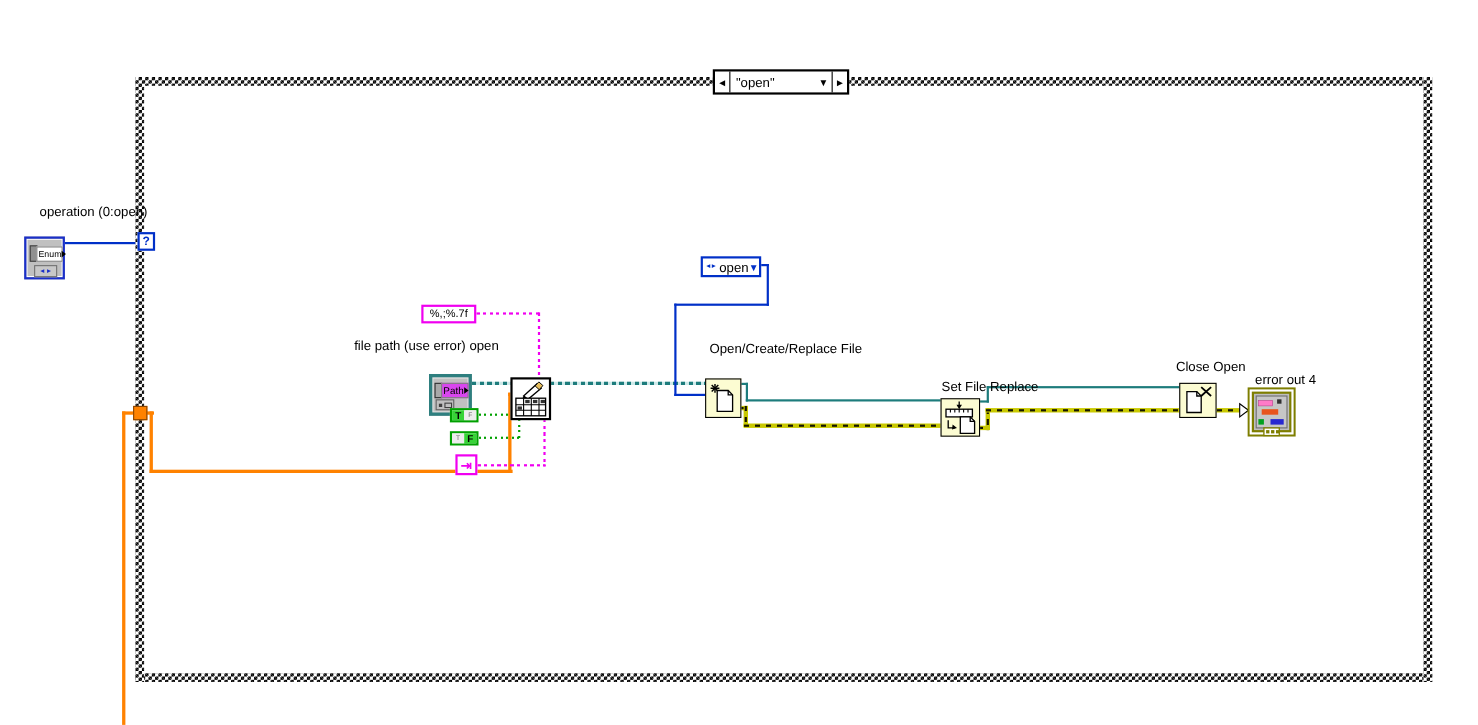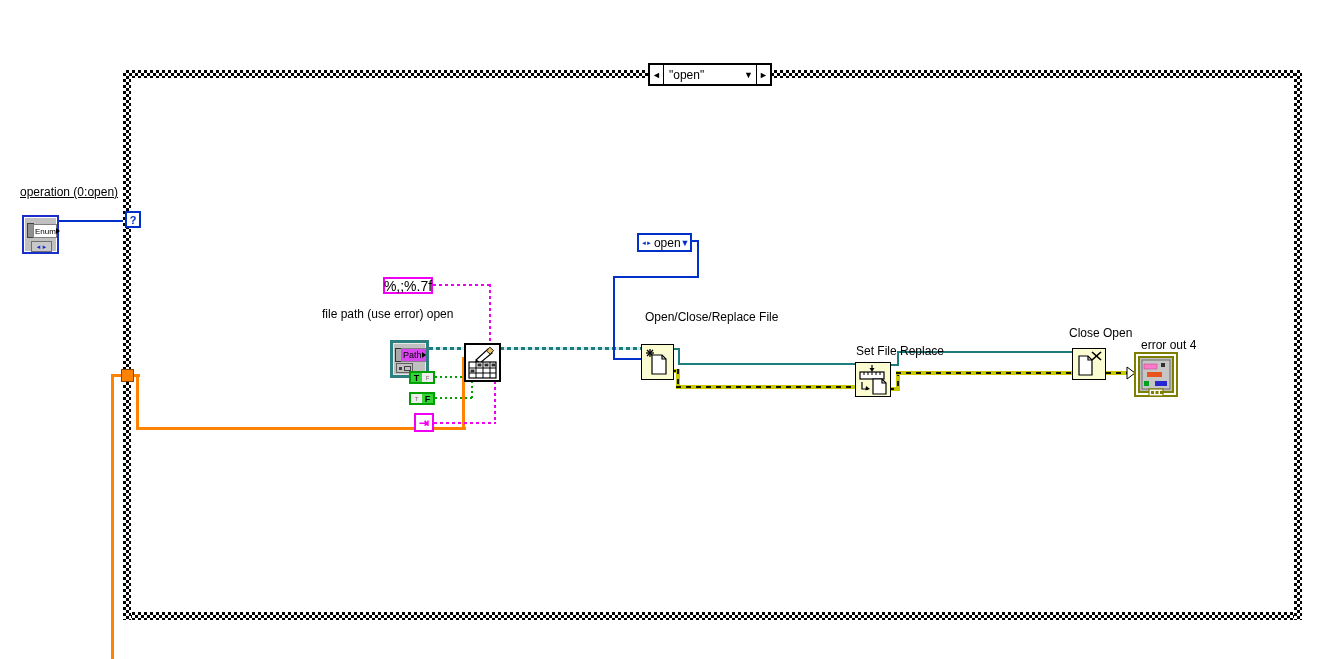--- a/index.html
+++ b/index.html
@@ -100,31 +100,31 @@
       <span>"open"</span>
       <span style="margin-left:auto;font-size:9px;padding-right:3px;">▼</span>
     </div>
     <div class="sel-cell sel-arrow">►</div>
   </div>
 
   <div class="tunnel-q">?</div>
 
   <div class="tunnel-or"></div>
 
-  <div class="lbl" style="left:20px;top:186px;text-decoration:underline;">operation (0:open)</div>
+  <div class="lbl" style="left:36px;top:186px;">operation (0:open)</div>
   <div class="term" style="left:22px;top:203px;width:37px;height:39px;border:2px solid #1A2FC9;background:#C0C0C0;box-shadow:inset 0 0 0 1px #fff;">
     <div style="position:absolute;left:3px;top:6px;width:5px;height:13px;background:#909090;border:1px solid #404040;"></div>
     <div style="position:absolute;left:9px;top:7px;width:22px;height:12px;background:#fff;border:1px solid #808080;display:flex;align-items:center;">
       <span style="font-size:8px;padding-left:1px;">Enum</span>
       <span class="tri-r" style="margin-left:auto;border-top-width:3px;border-bottom-width:3px;border-left-width:4px;"></span>
     </div>
     <div style="position:absolute;left:7px;top:24px;width:19px;height:9px;background:#C8C8C8;border:1px solid #707070;display:flex;align-items:center;justify-content:center;font-size:6px;color:#1A2FC9;">◄►</div>
   </div>
 
-  <div class="const" style="left:383px;top:277px;width:50px;height:17px;border:2px solid #F000F0;font-size:14px;">
+  <div class="const" style="left:383px;top:277px;width:50px;height:17px;border:2px solid #F000F0;font-size:10px;">
     <span>%,;%.7f</span>
   </div>
 
   <div class="lbl" style="left:322px;top:308px;">file path (use error) open</div>
   <div class="term" style="left:390px;top:328px;width:39px;height:38px;border:3px solid #2E7F7F;background:#C0C0C0;box-shadow:inset 0 0 0 1px #E8E8E8;">
     <div style="position:absolute;left:2px;top:5px;width:5px;height:12px;background:#A8A8A8;border:1px solid #303030;"></div>
     <div style="position:absolute;left:8px;top:5px;width:23px;height:12px;background:#d946ef;border:1px solid #808080;display:flex;align-items:center;">
       <span style="font-size:9px;padding-left:1px;">Path</span>
       <span class="tri-r" style="margin-left:auto;border-top-width:3px;border-bottom-width:3px;border-left-width:4px;"></span>
     </div>
@@ -164,21 +164,21 @@
       <rect x="4.5" y="24.5" width="4" height="3" fill="#303030"></rect>
     </svg>
   </div>
 
   <div class="const" style="left:637px;top:233px;width:55px;height:19px;border:2px solid #0030C8;justify-content:flex-start;padding:0 2px;text-align:center;">
     <span style="font-size:6px;color:#0030C8;letter-spacing:-1px;">◄►</span>
     <span style="font-size:12px;margin-left:3px;">open</span>
     <span style="font-size:9px;color:#0030C8;margin-left:auto;">▼</span>
   </div>
 
-  <div class="lbl" style="left:645px;top:311px;">Open/Close/Replace File</div>
+  <div class="lbl" style="left:645px;top:311px;">Open/Create/Replace File</div>
   <div class="vi" style="left:641px;top:344px;width:33px;height:36px;">
     <svg width="31" height="34" viewBox="0 0 31 34">
       <g stroke="#000" stroke-width="1.3">
         <line x1="8" y1="4" x2="8" y2="12"></line>
           <line x1="4" y1="8" x2="12" y2="8"></line>
         <line x1="5" y1="5" x2="11" y2="11"></line>
           <line x1="11" y1="5" x2="5" y2="11"></line>
       </g>
       <path d="M10 10 L20 10 L24 14 L24 29 L10 29 Z" fill="#fff" stroke="#000" stroke-width="1.2"></path>
       <path d="M20 10 L20 14 L24 14" fill="none" stroke="#000" stroke-width="1.2"></path>

